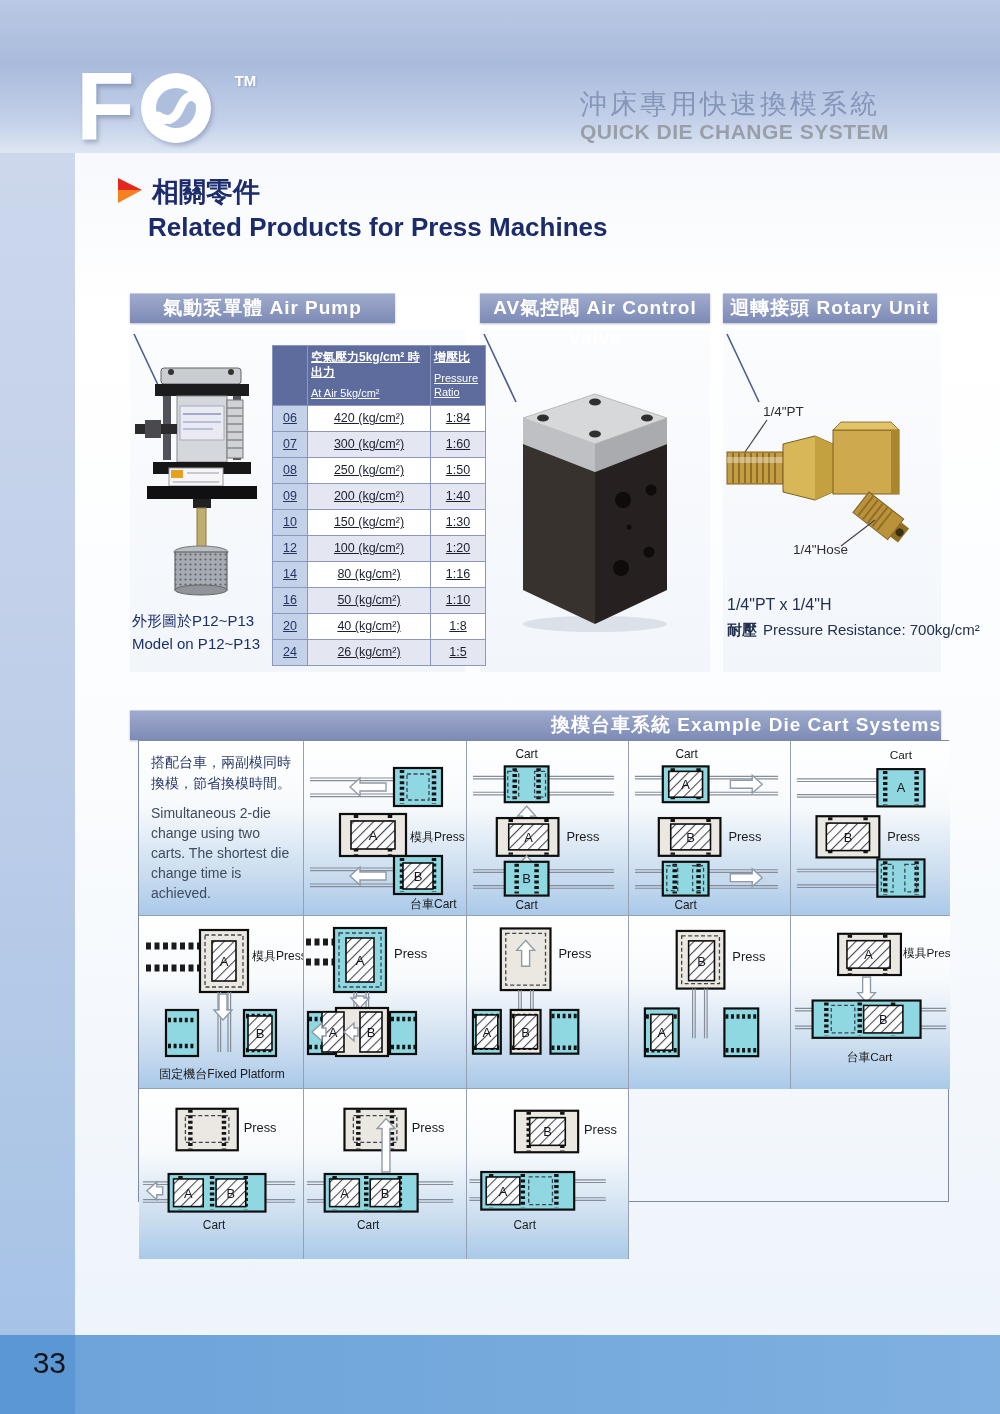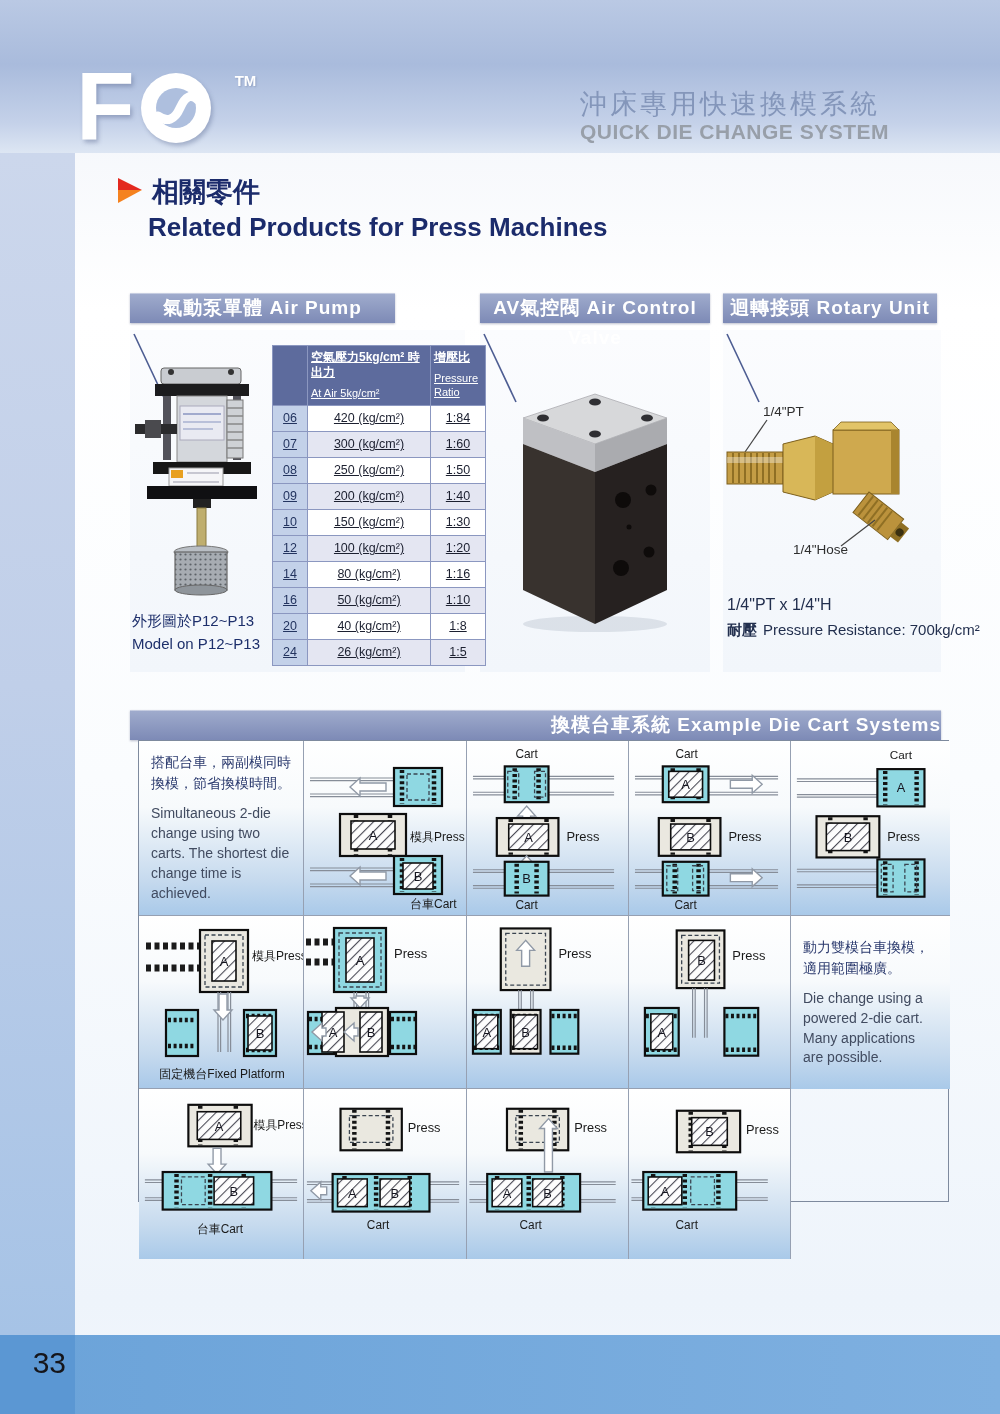--- a/index.html
+++ b/index.html
@@ -508,24 +508,20 @@
           <line x1="17" y1="100" x2="49" y2="100" stroke="#141414" stroke-width="4.5" stroke-dasharray="3 2.6"></line>
           <line x1="17" y1="134" x2="49" y2="134" stroke="#141414" stroke-width="4.5" stroke-dasharray="3 2.6"></line>
           <rect x="22" y="98" width="22" height="36" fill="url(#hatch)" stroke="#0d0d0d" stroke-width="1.6"></rect>
           <text x="33" y="121" text-anchor="middle" font-size="13" fill="#15151f">A</text>
           <rect x="96" y="92" width="34" height="48" fill="#8fd8e2" stroke="#0d0d0d" stroke-width="2.2"></rect>
           <line x1="97" y1="100" x2="129" y2="100" stroke="#141414" stroke-width="4.5" stroke-dasharray="3 2.6"></line>
           <line x1="97" y1="134" x2="129" y2="134" stroke="#141414" stroke-width="4.5" stroke-dasharray="3 2.6"></line>
         </svg>
       </div>
 
-    <div class="dcell tcell">
-      <div class="zh">動力雙模台車換模，適用範圍極廣。</div>
-      <div class="en">Die change using a powered 2-die cart. Many applications are possible.</div>
-    </div>
     <div class="dcell diag">
         <svg viewBox="0 0 162 172" width="100%" height="100%">
           <rect x="48" y="16" width="64" height="42" fill="#eae8e0" stroke="#0d0d0d" stroke-width="2.2"></rect>
           <line x1="60" y1="17" x2="60" y2="57" stroke="#141414" stroke-width="4.5" stroke-dasharray="3 2.6"></line>
           <line x1="96" y1="17" x2="96" y2="57" stroke="#141414" stroke-width="4.5" stroke-dasharray="3 2.6"></line>
           <rect x="57" y="23" width="44" height="28" fill="url(#hatch)" stroke="#0d0d0d" stroke-width="1.6"></rect>
           <text x="79" y="42" text-anchor="middle" font-size="13" fill="#15151f">A</text>
           <text x="114" y="40" font-size="12" text-anchor="start" fill="#1a1a1a">模具Press</text>
           <polygon points="77,86 68,76 73,76 73,60 81,60 81,76 86,76" fill="#ffffff" stroke="#9099a6" stroke-width="1.4"></polygon>
           <line x1="4" y1="92" x2="158" y2="92" stroke="#868d98" stroke-width="1.2"></line>

